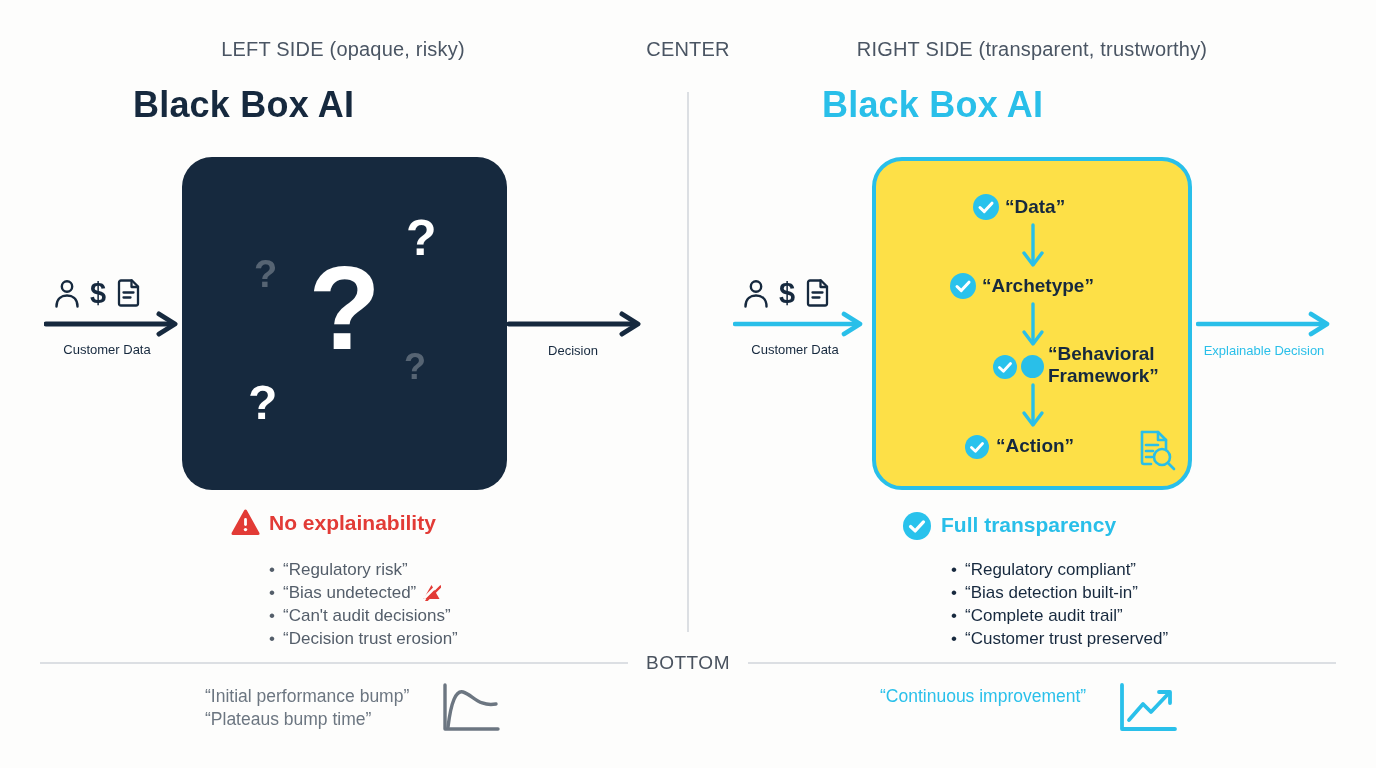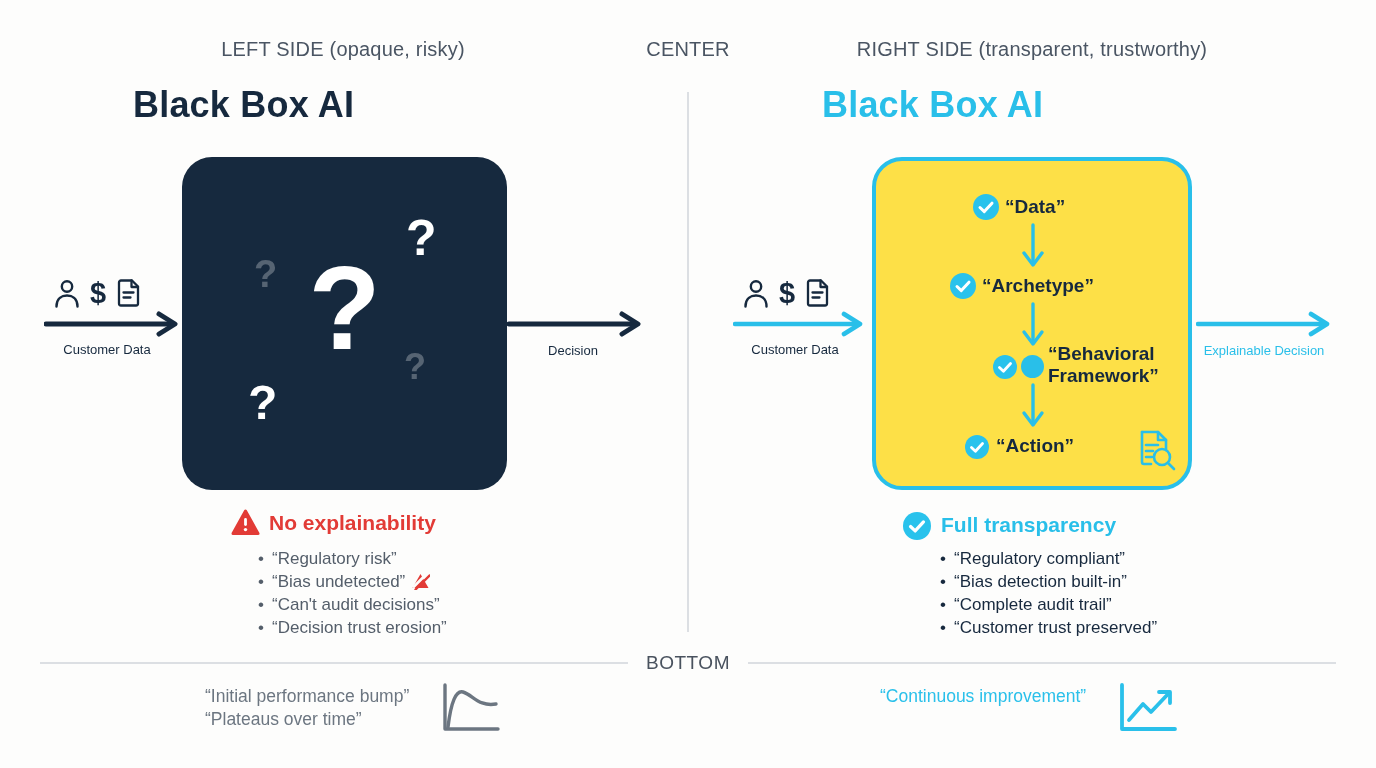--- a/index.html
+++ b/index.html
@@ -59,21 +59,21 @@
   #flow-arrow-3{left:144px;top:222px;}
   #flow-check-4{left:89px;top:274px;width:24px;height:24px;} #flow-label-4{left:120px;top:272px;}
   #audit-icon{position:absolute;left:260px;top:268px;}
 
   
   .section-heading{position:absolute;font-size:21px;font-weight:700;}
   #risk-heading{left:269px;top:511px;color:#e23b36;}
   #benefit-heading{left:941px;top:513px;color:#29bfe9;}
   #warning-icon{position:absolute;left:231px;top:509px;}
   #benefit-check{left:903px;top:512px;width:28px;height:28px;}
-  .bullet-list{position:absolute;margin:0;padding:0;list-style:none;}
+  .bullet-list{position:absolute;margin:11px;padding:0;list-style:none;}
   #risk-list{left:258px;top:547px;color:#545e6a;}
   #benefit-list{left:940px;top:547px;color:#17293e;}
   .bullet-list li{position:relative;padding-left:14px;font-size:17px;line-height:23px;white-space:nowrap;}
   .bullet-list li::before{content:"•";position:absolute;left:0;top:0;}
   .inline-icon{display:inline-block;vertical-align:-3px;margin-left:6px;}
 
   
   #bottom-divider{position:absolute;left:40px;top:652px;width:1296px;display:flex;align-items:center;gap:18px;}
   #bottom-divider .line{flex:1;height:1.5px;background:#dcdfe3;}
   #bottom-divider .txt{font-size:19px;color:#49525e;letter-spacing:.5px;}
@@ -273,21 +273,21 @@
   </ul>
 
   <div id="bottom-divider">
     <div class="line"></div>
     <div class="txt">BOTTOM</div>
     <div class="line"></div>
   </div>
 
   <div class="bottom-note" id="note-left">
     <div>“Initial performance bump”</div>
-    <div>“Plateaus over time”</div>
+    <div>“Plateaus bump time”</div>
   </div>
   <span id="chart-plateau">
     <svg width="60" height="52" viewBox="0 0 60 52" fill="none" stroke="#6c7681" stroke-width="3.4" stroke-linecap="round" stroke-linejoin="round">
       <path d="M4 3 V47 H57"></path>
       <path d="M7 45 C10 20 15 8 22 10 C32 13 38 25 55 22"></path>
     </svg>
   </span>
 
   <div class="bottom-note" id="note-right">
     <div>“Continuous improvement”</div>

